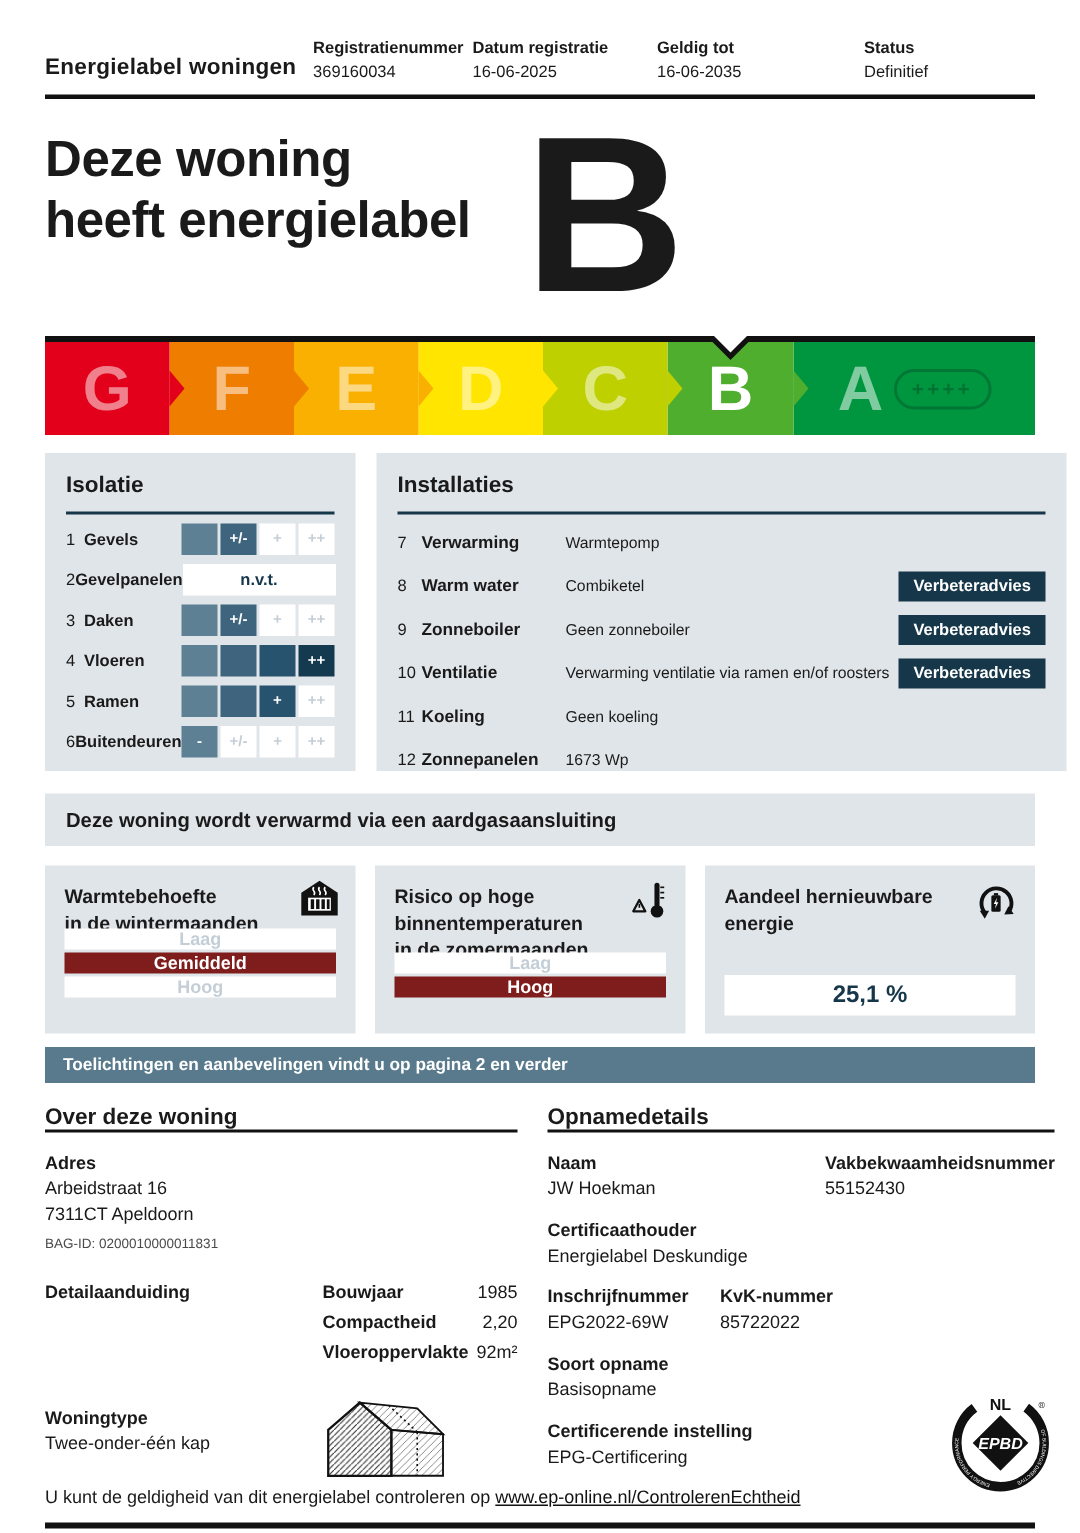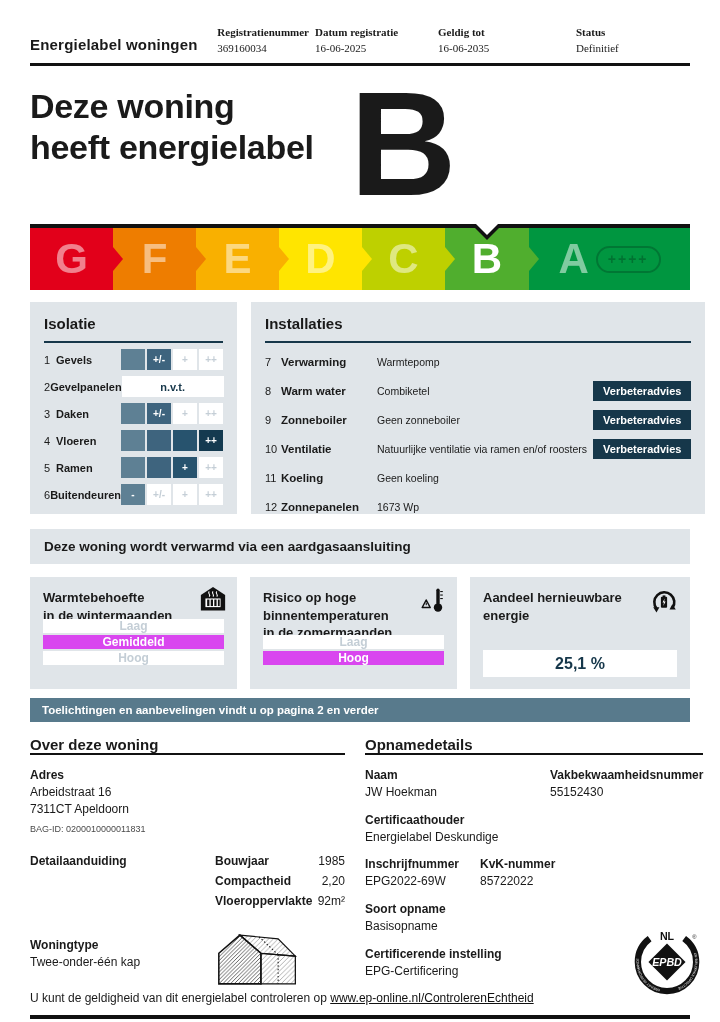--- a/index.html
+++ b/index.html
@@ -1,21 +1,21 @@
 <!DOCTYPE html>
 <html><head>
 <meta charset="utf-8">
 <style>
   html,body{margin:0;padding:0;background:#fff;}
   .page{width:720px;height:1022px;position:relative;background:#fff;box-sizing:border-box;
         padding:26px 30px 0;font-family:"Liberation Sans",sans-serif;color:#1a1a1a;overflow:hidden;}
   
   .hdr{display:flex;align-items:flex-start;}
   .hdr-title{width:232px;font-size:15px;font-weight:bold;margin-top:10px;letter-spacing:.2px;}
-  .hf{box-sizing:border-box;padding-right:6px;font-family:Liberation Serif, serif;}
+  .hf{box-sizing:border-box;padding-right:6px;}
   .hf:nth-child(2){width:123px;}
   .hf:nth-child(3){width:138px;}
   .hf:nth-child(4){width:114px;}
   .hf-label{font-size:11px;font-weight:bold;}
   .hf-value{font-size:11px;margin-top:4px;}
   .rule1{height:3px;background:#111;margin-top:9px;}
   
   .hero{margin-top:20px;display:flex;align-items:flex-start;height:118px;}
   .hero-text{font-size:34px;line-height:1.22;font-weight:bold;letter-spacing:-.3px;white-space:pre-line;}
   .hero-b{font-size:148px;font-weight:bold;line-height:.78;margin-left:36px;letter-spacing:-2px;}
@@ -62,21 +62,21 @@
   
   .cards{display:flex;gap:13px;margin-top:13px;}
   .card{background:#e0e5e9;box-sizing:border-box;height:112px;padding:12px 13px;position:relative;}
   .card1,.card2{width:207px;}
   .card3{width:220px;}
   .card-title{font-size:13px;font-weight:bold;line-height:1.35;white-space:pre-line;padding-right:34px;}
   .card-icon{position:absolute;top:10px;right:11px;}
   .toggle{position:absolute;left:13px;right:13px;bottom:24px;display:flex;gap:2px;flex-direction:column;}
   .topt{flex:1;height:27px;display:flex;align-items:center;justify-content:center;
         background:#fff;color:#c4ced6;font-size:12px;font-weight:bold;}
-  .topt.active{background:#d946ef;color:#fff;}
+  .topt.active{background:#7f1d1d;color:#fff;}
   .value-box{position:absolute;left:13px;right:13px;bottom:12px;height:27px;background:#fff;
      display:flex;align-items:center;justify-content:center;font-size:16px;font-weight:bold;color:#16374a;}
   
   .slate{margin-top:9px;background:#587a8c;color:#fff;font-size:11.5px;font-weight:bold;padding:6px 12px;}
   
   .bottom{display:flex;margin-top:14px;gap:20px;}
   .bcol-l{width:315px;flex:none;}
   .bcol-r{flex:1;position:relative;}
   .bhead{font-size:15px;font-weight:bold;padding-bottom:0;border-bottom:2px solid #111;}
   .blabel{font-size:12px;font-weight:bold;}
@@ -246,21 +246,21 @@
           </div>
           <div class="nrow">
             <span class="nnum">9</span>
             <span class="nlabel">Zonneboiler</span>
             <span class="nvalue">Geen zonneboiler</span>
             <span class="advice-btn">Verbeteradvies</span>
           </div>
           <div class="nrow">
             <span class="nnum">10</span>
             <span class="nlabel">Ventilatie</span>
-            <span class="nvalue">Natuurlijke ventilatie via ramen en/of roosters</span>
+            <span class="nvalue">Verwarming ventilatie via ramen en/of roosters</span>
             <span class="advice-btn">Verbeteradvies</span>
           </div>
           <div class="nrow">
             <span class="nnum">11</span>
             <span class="nlabel">Koeling</span>
             <span class="nvalue">Geen koeling</span>
           </div>
           <div class="nrow">
             <span class="nnum">12</span>
             <span class="nlabel">Zonnepanelen</span>

